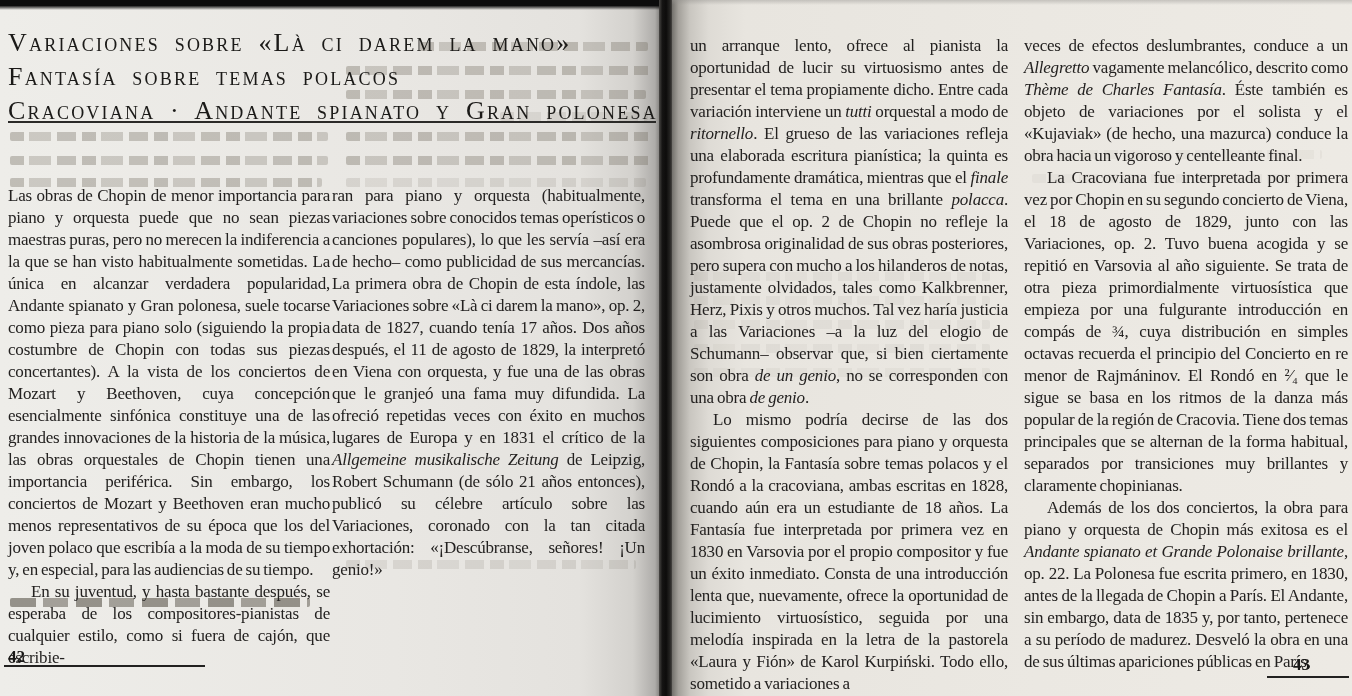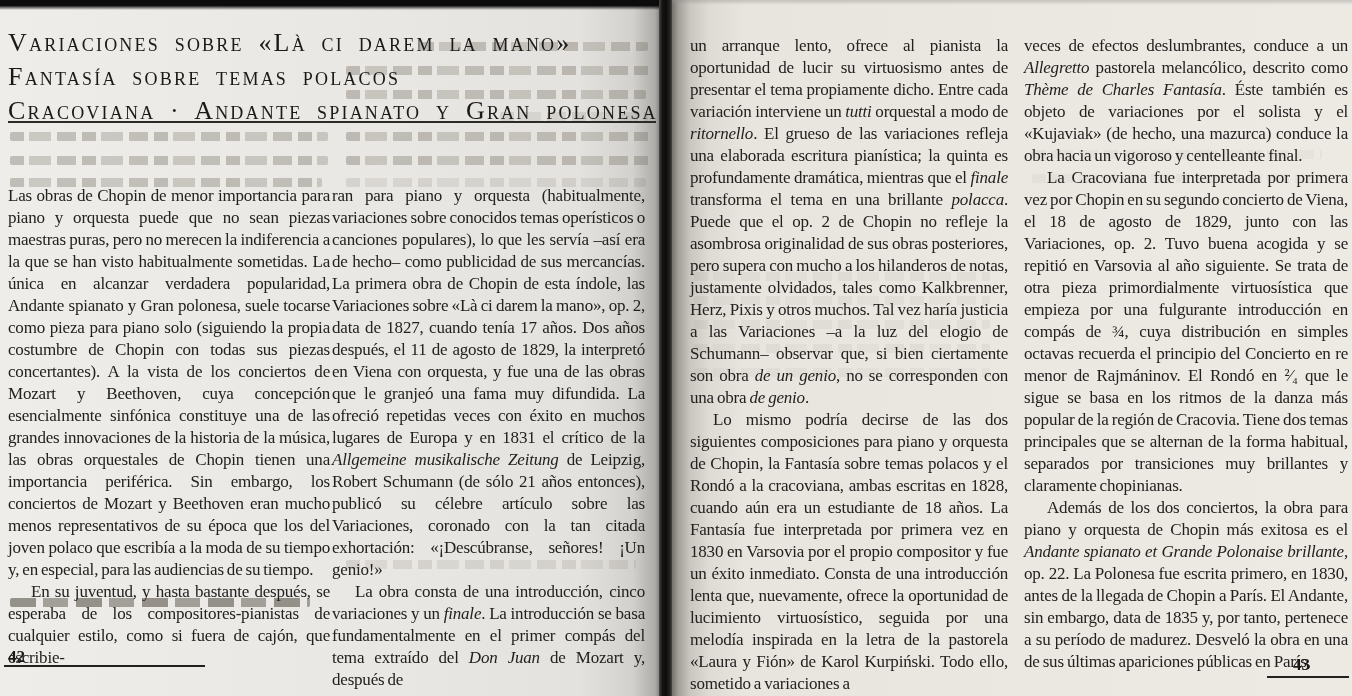--- a/index.html
+++ b/index.html
@@ -102,21 +102,20 @@
     </h1>
     <div class="title-rule"></div>
 
     <div class="columns cols-left">
       <div class="col">
           <p class="block"><span>Las obras de Chopin de menor importancia para piano y orquesta puede que no sean piezas maestras puras, pero no merecen la indiferencia a la que se han visto habitualmente sometidas. La única en alcanzar verdadera popularidad, Andante spianato y Gran polonesa, suele tocarse como pieza para piano solo (siguiendo la propia costumbre de Chopin con todas sus piezas concertantes). A la vista de los conciertos de Mozart y Beethoven, cuya concepción esencialmente sinfónica constituye una de las grandes innovaciones de la historia de la música, las obras orquestales de Chopin tienen una importancia periférica. Sin embargo, los conciertos de Mozart y Beethoven eran mucho menos representativos de su época que los del joven polaco que escribía a la moda de su tiempo y, en especial, para las audiencias de su tiempo.</span></p>
           <p class="block indent"><span>En su juventud, y hasta bastante después, se esperaba de los compositores-pianistas de cualquier estilo, como si fuera de cajón, que escribie-</span></p>
         </div>
       <div class="col">
           <p class="block"><span>ran para piano y orquesta (habitualmente, variaciones sobre conocidos temas operísticos o canciones populares), lo que les servía –así era de hecho– como publicidad de sus mercancías. La primera obra de Chopin de esta índole, las Variaciones sobre «Là ci darem la mano», op. 2, data de 1827, cuando tenía 17 años. Dos años después, el 11 de agosto de 1829, la interpretó en Viena con orquesta, y fue una de las obras que le granjeó una fama muy difundida. La ofreció repetidas veces con éxito en muchos lugares de Europa y en 1831 el crítico de la </span><span class="it">Allgemeine musikalische Zeitung</span><span> de Leipzig, Robert Schumann (de sólo 21 años entonces), publicó su célebre artículo sobre las Variaciones, coronado con la tan citada exhortación: «¡Descúbranse, señores! ¡Un genio!»</span></p>
-          <p class="block indent"><span>La obra consta de una introducción, cinco variaciones y un </span><span class="it">finale</span><span>. La introducción se basa fundamentalmente en el primer compás del tema extraído del </span><span class="it">Don Juan</span><span> de Mozart y, después de</span></p>
         </div>
     </div>
 
     <div class="folio folio-left">42</div>
     <div class="folio-rule folio-rule-left"></div>
   </div>
 
   <div class="gutter"></div>
 
   <div class="page page-right">
@@ -128,21 +127,21 @@
     <div class="bt faint" style="left:22px;top:368px;width:296px;opacity:.14;"></div>
     <div class="bt faint" style="left:360px;top:150px;width:290px;opacity:.14;"></div>
     <div class="bt faint" style="left:360px;top:174px;width:290px;opacity:.12;"></div>
 
     <div class="columns cols-right">
       <div class="col">
           <p class="block"><span>un arranque lento, ofrece al pianista la oportunidad de lucir su virtuosismo antes de presentar el tema propiamente dicho. Entre cada variación interviene un </span><span class="it">tutti</span><span> orquestal a modo de </span><span class="it">ritornello</span><span>. El grueso de las variaciones refleja una elaborada escritura pianística; la quinta es profundamente dramática, mientras que el </span><span class="it">finale</span><span> transforma el tema en una brillante </span><span class="it">polacca</span><span>. Puede que el op. 2 de Chopin no refleje la asombrosa originalidad de sus obras posteriores, pero supera con mucho a los hilanderos de notas, justamente olvidados, tales como Kalkbrenner, Herz, Pixis y otros muchos. Tal vez haría justicia a las Variaciones –a la luz del elogio de Schumann– observar que, si bien ciertamente son obra </span><span class="it">de un genio</span><span>, no se corresponden con una obra </span><span class="it">de genio</span><span>.</span></p>
           <p class="block indent"><span>Lo mismo podría decirse de las dos siguientes composiciones para piano y orquesta de Chopin, la Fantasía sobre temas polacos y el Rondó a la cracoviana, ambas escritas en 1828, cuando aún era un estudiante de 18 años. La Fantasía fue interpretada por primera vez en 1830 en Varsovia por el propio compositor y fue un éxito inmediato. Consta de una introducción lenta que, nuevamente, ofrece la oportunidad de lucimiento virtuosístico, seguida por una melodía inspirada en la letra de la pastorela «Laura y Fión» de Karol Kurpiński. Todo ello, sometido a variaciones a</span></p>
         </div>
       <div class="col">
-          <p class="block"><span>veces de efectos deslumbrantes, conduce a un </span><span class="it">Allegretto</span><span> pastorela melancólico, descrito como </span><span class="it">Thème de Charles Fantasía</span><span>. Éste también es objeto de variaciones por el solista y el «Kujaviak» (de hecho, una mazurca) conduce la obra hacia un vigoroso y centelleante final.</span></p>
+          <p class="block"><span>veces de efectos deslumbrantes, conduce a un </span><span class="it">Allegretto</span><span> vagamente melancólico, descrito como </span><span class="it">Thème de Charles Fantasía</span><span>. Éste también es objeto de variaciones por el solista y el «Kujaviak» (de hecho, una mazurca) conduce la obra hacia un vigoroso y centelleante final.</span></p>
           <p class="block indent"><span>La Cracoviana fue interpretada por primera vez por Chopin en su segundo concierto de Viena, el 18 de agosto de 1829, junto con las Variaciones, op. 2. Tuvo buena acogida y se repitió en Varsovia al año siguiente. Se trata de otra pieza primordialmente virtuosística que empieza por una fulgurante introducción en compás de ¾, cuya distribución en simples octavas recuerda el principio del Concierto en re menor de Rajmáninov. El Rondó en ²⁄₄ que le sigue se basa en los ritmos de la danza más popular de la región de Cracovia. Tiene dos temas principales que se alternan de la forma habitual, separados por transiciones muy brillantes y claramente chopinianas.</span></p>
           <p class="block indent"><span>Además de los dos conciertos, la obra para piano y orquesta de Chopin más exitosa es el </span><span class="it">Andante spianato et Grande Polonaise brillante</span><span>, op. 22. La Polonesa fue escrita primero, en 1830, antes de la llegada de Chopin a París. El Andante, sin embargo, data de 1835 y, por tanto, pertenece a su período de madurez. Desveló la obra en una de sus últimas apariciones públicas en París,</span></p>
         </div>
     </div>
 
     <div class="folio folio-right">43</div>
     <div class="folio-rule folio-rule-right"></div>
   </div>
 
 </div>

